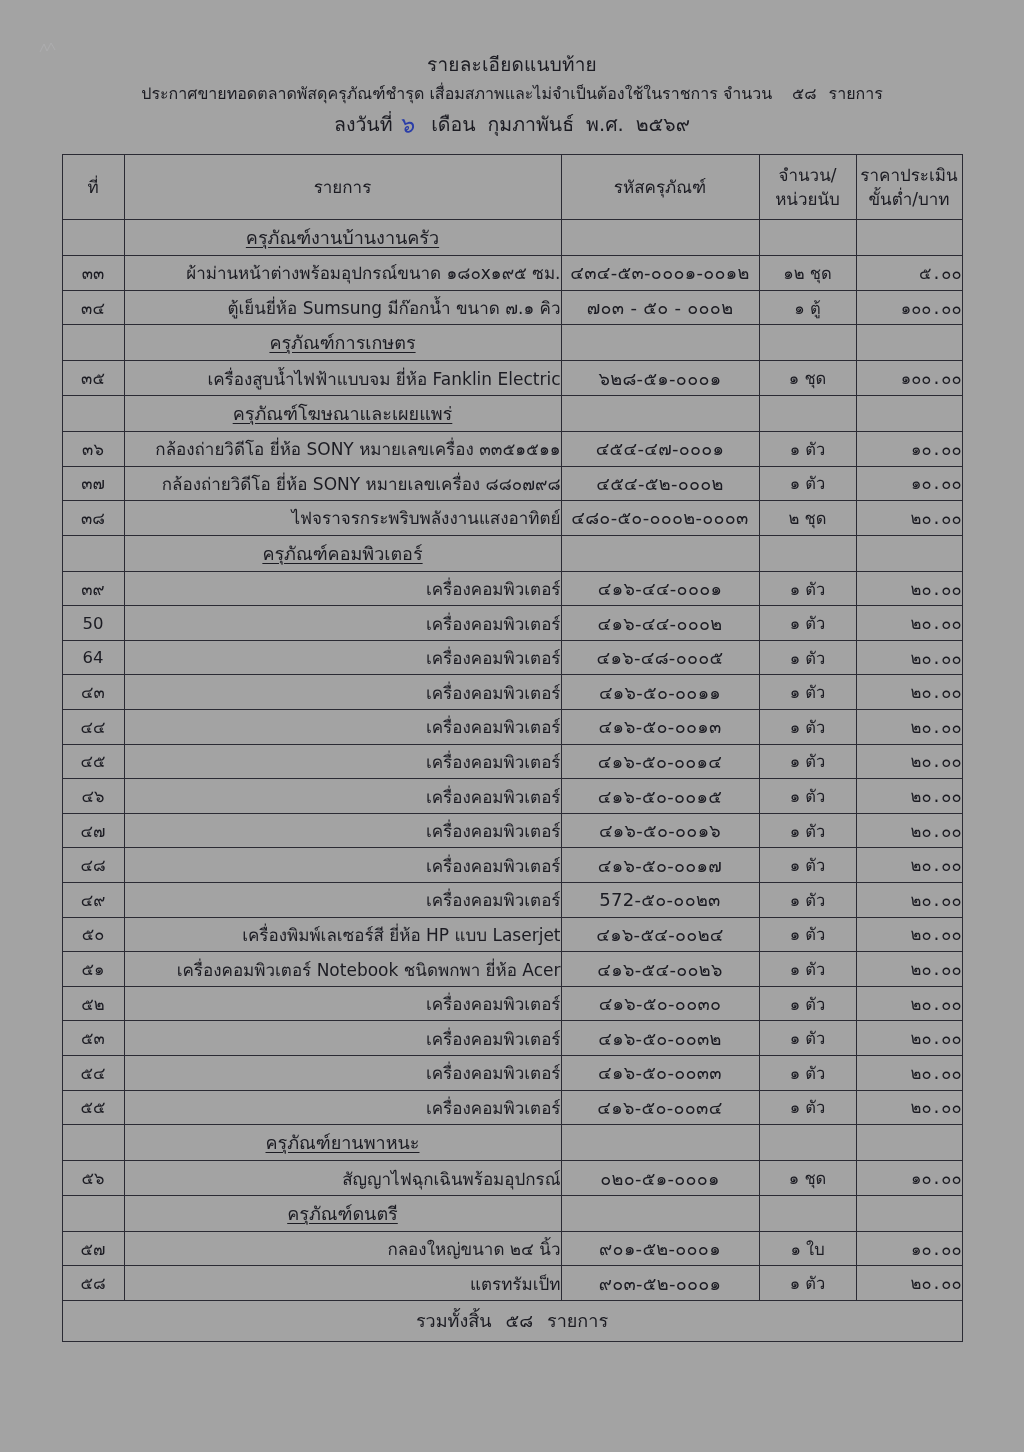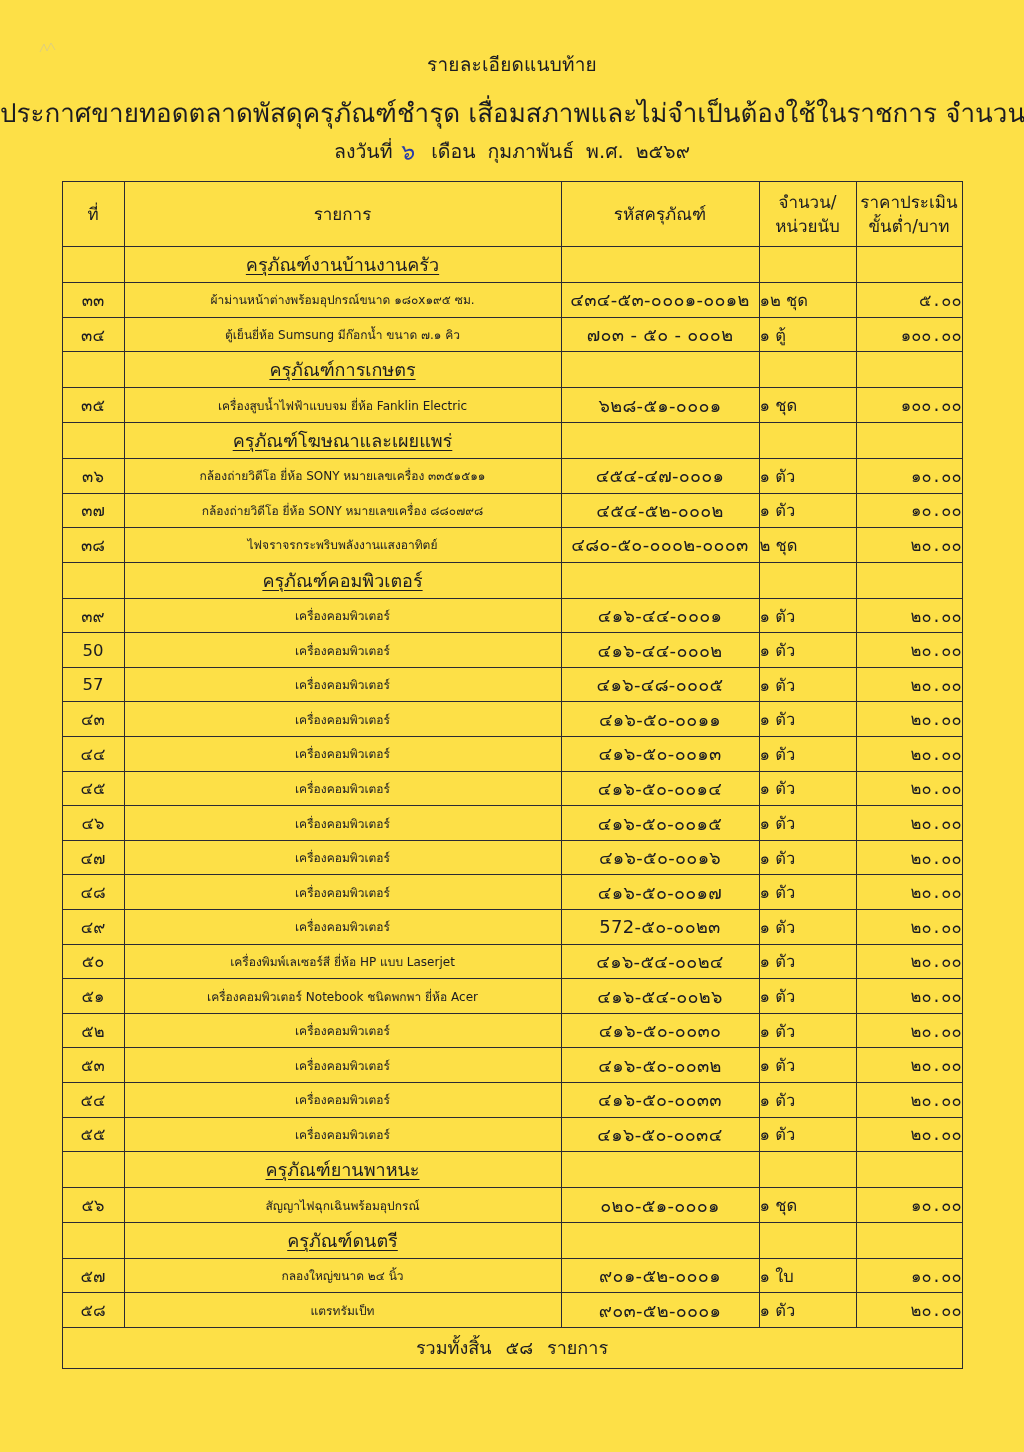--- a/index.html
+++ b/index.html
@@ -12,44 +12,44 @@
     width: 1024px;
     height: 1452px;
     font-family: "DejaVu Sans", "Liberation Sans", sans-serif;
     color: #1b1b22;
     position: relative;
     overflow: hidden;
   }
   .page {
     position: absolute;
     inset: 0;
-    background: #fde047;
+    background: #a3a3a3;
   }
   
   .scan-speck {
     position: absolute;
     left: 38px;
     top: 40px;
     width: 26px;
     height: 18px;
     opacity: .45;
   }
   .header {
     padding-top: 52px;
     text-align: center;
   }
   .hdr-line1 {
     font-size: 19px;
     letter-spacing: .2px;
     line-height: 1.35;
   }
   .hdr-line2 {
-    font-size: 26px;
+    font-size: 16px;
     line-height: 1.5;
-    margin-top: 16px;
+    margin-top: 4px;
     white-space: nowrap;
   }
   .hdr-line3 {
     font-size: 19.5px;
     line-height: 1.5;
     margin-top: 2px;
   }
   .gap-sm { display: inline-block; width: 12px; }
   .gap-md { display: inline-block; width: 20px; }
   .handwritten {
@@ -86,23 +86,23 @@
     font-weight: normal;
     font-size: 17px;
     line-height: 1.45;
     text-align: center;
     padding: 2px 4px;
   }
   tbody tr { height: 34.6px; }
   tbody tr.section-row { height: 36px; }
 
   td.no       { text-align: center; font-size: 16.5px; }
-  td.desc     { text-align: center; padding-left: 9px; font-size: 12px; white-space: nowrap; }
+  td.desc     { text-align: right; padding-left: 9px; font-size: 17px; white-space: nowrap; }
   td.code     { text-align: center; font-size: 18px; letter-spacing: .3px; }
-  td.qty      { text-align: left; font-size: 16.5px; }
+  td.qty      { text-align: center; font-size: 16.5px; }
   td.price    { text-align: right; padding-right: 12px; font-size: 16.5px; font-family: Liberation Mono, monospace; }
 
   td.section {
     text-align: center;
     font-size: 18px;
   }
   td.section span.u {
     text-decoration: underline;
     text-underline-offset: 3px;
   }
@@ -234,21 +234,21 @@
           <td class="price">๒๐.๐๐</td>
         </tr>
         <tr>
           <td class="no">50</td>
           <td class="desc">เครื่องคอมพิวเตอร์</td>
           <td class="code">๔๑๖-๔๔-๐๐๐๒</td>
           <td class="qty">๑ ตัว</td>
           <td class="price">๒๐.๐๐</td>
         </tr>
         <tr>
-          <td class="no">57</td>
+          <td class="no">64</td>
           <td class="desc">เครื่องคอมพิวเตอร์</td>
           <td class="code">๔๑๖-๔๘-๐๐๐๕</td>
           <td class="qty">๑ ตัว</td>
           <td class="price">๒๐.๐๐</td>
         </tr>
         <tr>
           <td class="no">๔๓</td>
           <td class="desc">เครื่องคอมพิวเตอร์</td>
           <td class="code">๔๑๖-๕๐-๐๐๑๑</td>
           <td class="qty">๑ ตัว</td>

